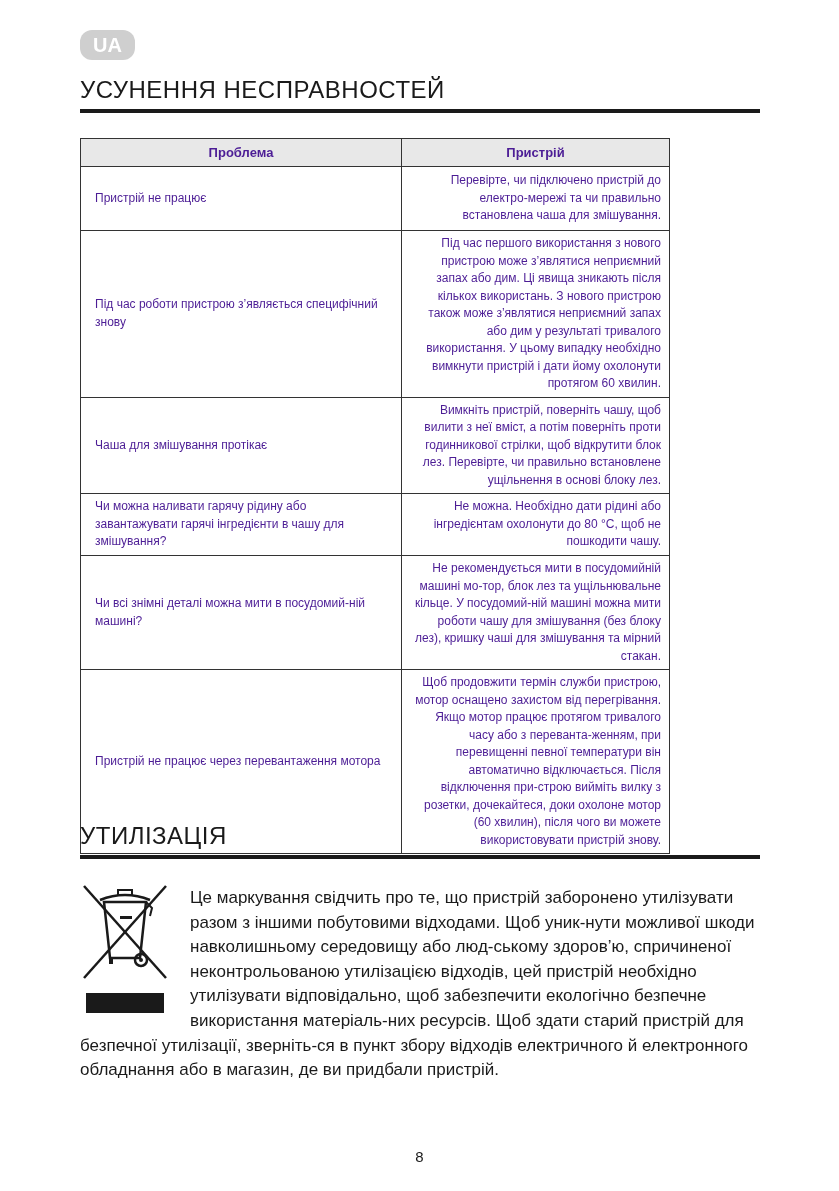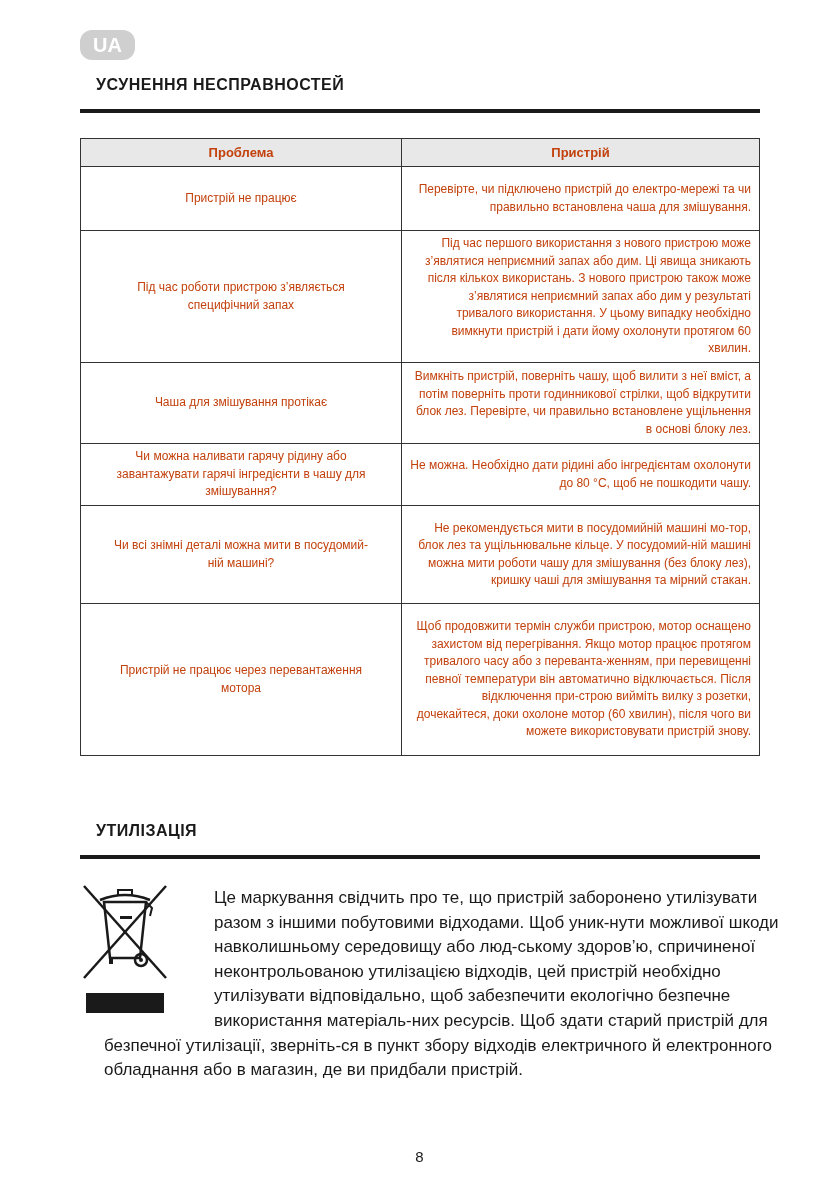--- a/index.html
+++ b/index.html
@@ -5,38 +5,38 @@
   * { box-sizing: border-box; margin: 0; padding: 0; }
   html, body { width: 839px; height: 1191px; background: #ffffff; }
   body { position: relative; font-family: "Liberation Sans", "DejaVu Sans", sans-serif; color: #1a1a1a; overflow: hidden; }
 
   .lang-badge {
     position: absolute; left: 80px; top: 30px; width: 55px; height: 30px;
     background: #cfcfcf; border-radius: 12px; color: #ffffff;
     font-weight: bold; font-size: 20px; line-height: 30px; text-align: center;
   }
   .section-title {
-    position: absolute; left: 96px; font-weight: bold; font-size: 16px;
+    position: absolute; left: 80px; font-weight: normal; font-size: 24px;
     letter-spacing: 0.5px; color: #1a1a1a;
   }
   .rule { position: absolute; left: 80px; width: 680px; height: 4px; background: #1a1a1a; }
 
   .trouble-table {
-    position: absolute; left: 80px; top: 138px; width: 680px;
-    border-collapse: collapse; font-size: 12px; line-height: 17.5px; color: #c2410c;
+    position: absolute; left: 80px; top: 138px; width: 590px;
+    border-collapse: collapse; font-size: 12px; line-height: 17.5px; color: #4c1d95;
   }
   .trouble-table th, .trouble-table td { border: 1px solid #333; vertical-align: middle; }
   .trouble-table th { background: #e8e8e8; height: 28px; font-weight: bold; font-size: 13px; text-align: center; }
-  .trouble-table td.problem { width: 321px; text-align: center; padding: 4px 26px; }
+  .trouble-table td.problem { width: 321px; padding: 4px 14px; }
   .trouble-table td.solution { text-align: right; padding: 4px 8px; }
 
   .weee-icon { position: absolute; left: 80px; top: 880px; width: 90px; height: 135px; }
   .disposal-text {
     position: absolute; left: 80px; top: 886px; width: 684px;
-    font-size: 17px; line-height: 24.6px; color: #1a1a1a; margin-left: 24px;
+    font-size: 17px; line-height: 24.6px; color: #1a1a1a;
   }
   .disposal-text .float-spacer { float: left; width: 110px; height: 145px; }
 
   .page-number { position: absolute; left: 0; width: 839px; top: 1148px; text-align: center; font-size: 15px; }
 </style>
 </head>
 <body>
 
 <div class="lang-badge">UA</div>
 
@@ -49,21 +49,21 @@
       <th>Проблема</th>
       <th>Пристрій</th>
     </tr>
   </thead>
   <tbody>
     <tr style="height:64px;">
       <td class="problem">Пристрій не працює</td>
       <td class="solution">Перевірте, чи підключено пристрій до електро-мережі та чи правильно встановлена чаша для змішування.</td>
     </tr>
     <tr style="height:132px;">
-      <td class="problem">Під час роботи пристрою з’являється специфічний запах</td>
+      <td class="problem">Під час роботи пристрою з’являється специфічний знову</td>
       <td class="solution">Під час першого використання з нового пристрою може з’являтися неприємний запах або дим. Ці явища зникають після кількох використань. З нового пристрою також може з’являтися неприємний запах або дим у результаті тривалого використання. У цьому випадку необхідно вимкнути пристрій і дати йому охолонути протягом 60 хвилин.</td>
     </tr>
     <tr style="height:81px;">
       <td class="problem">Чаша для змішування протікає</td>
       <td class="solution">Вимкніть пристрій, поверніть чашу, щоб вилити з неї вміст, а потім поверніть проти годинникової стрілки, щоб відкрутити блок лез. Перевірте, чи правильно встановлене ущільнення в основі блоку лез.</td>
     </tr>
     <tr style="height:62px;margin-left:40px;">
       <td class="problem">Чи можна наливати гарячу рідину або завантажувати гарячі інгредієнти в чашу для змішування?</td>
       <td class="solution">Не можна. Необхідно дати рідині або інгредієнтам охолонути до 80 °C, щоб не пошкодити чашу.</td>
     </tr>

